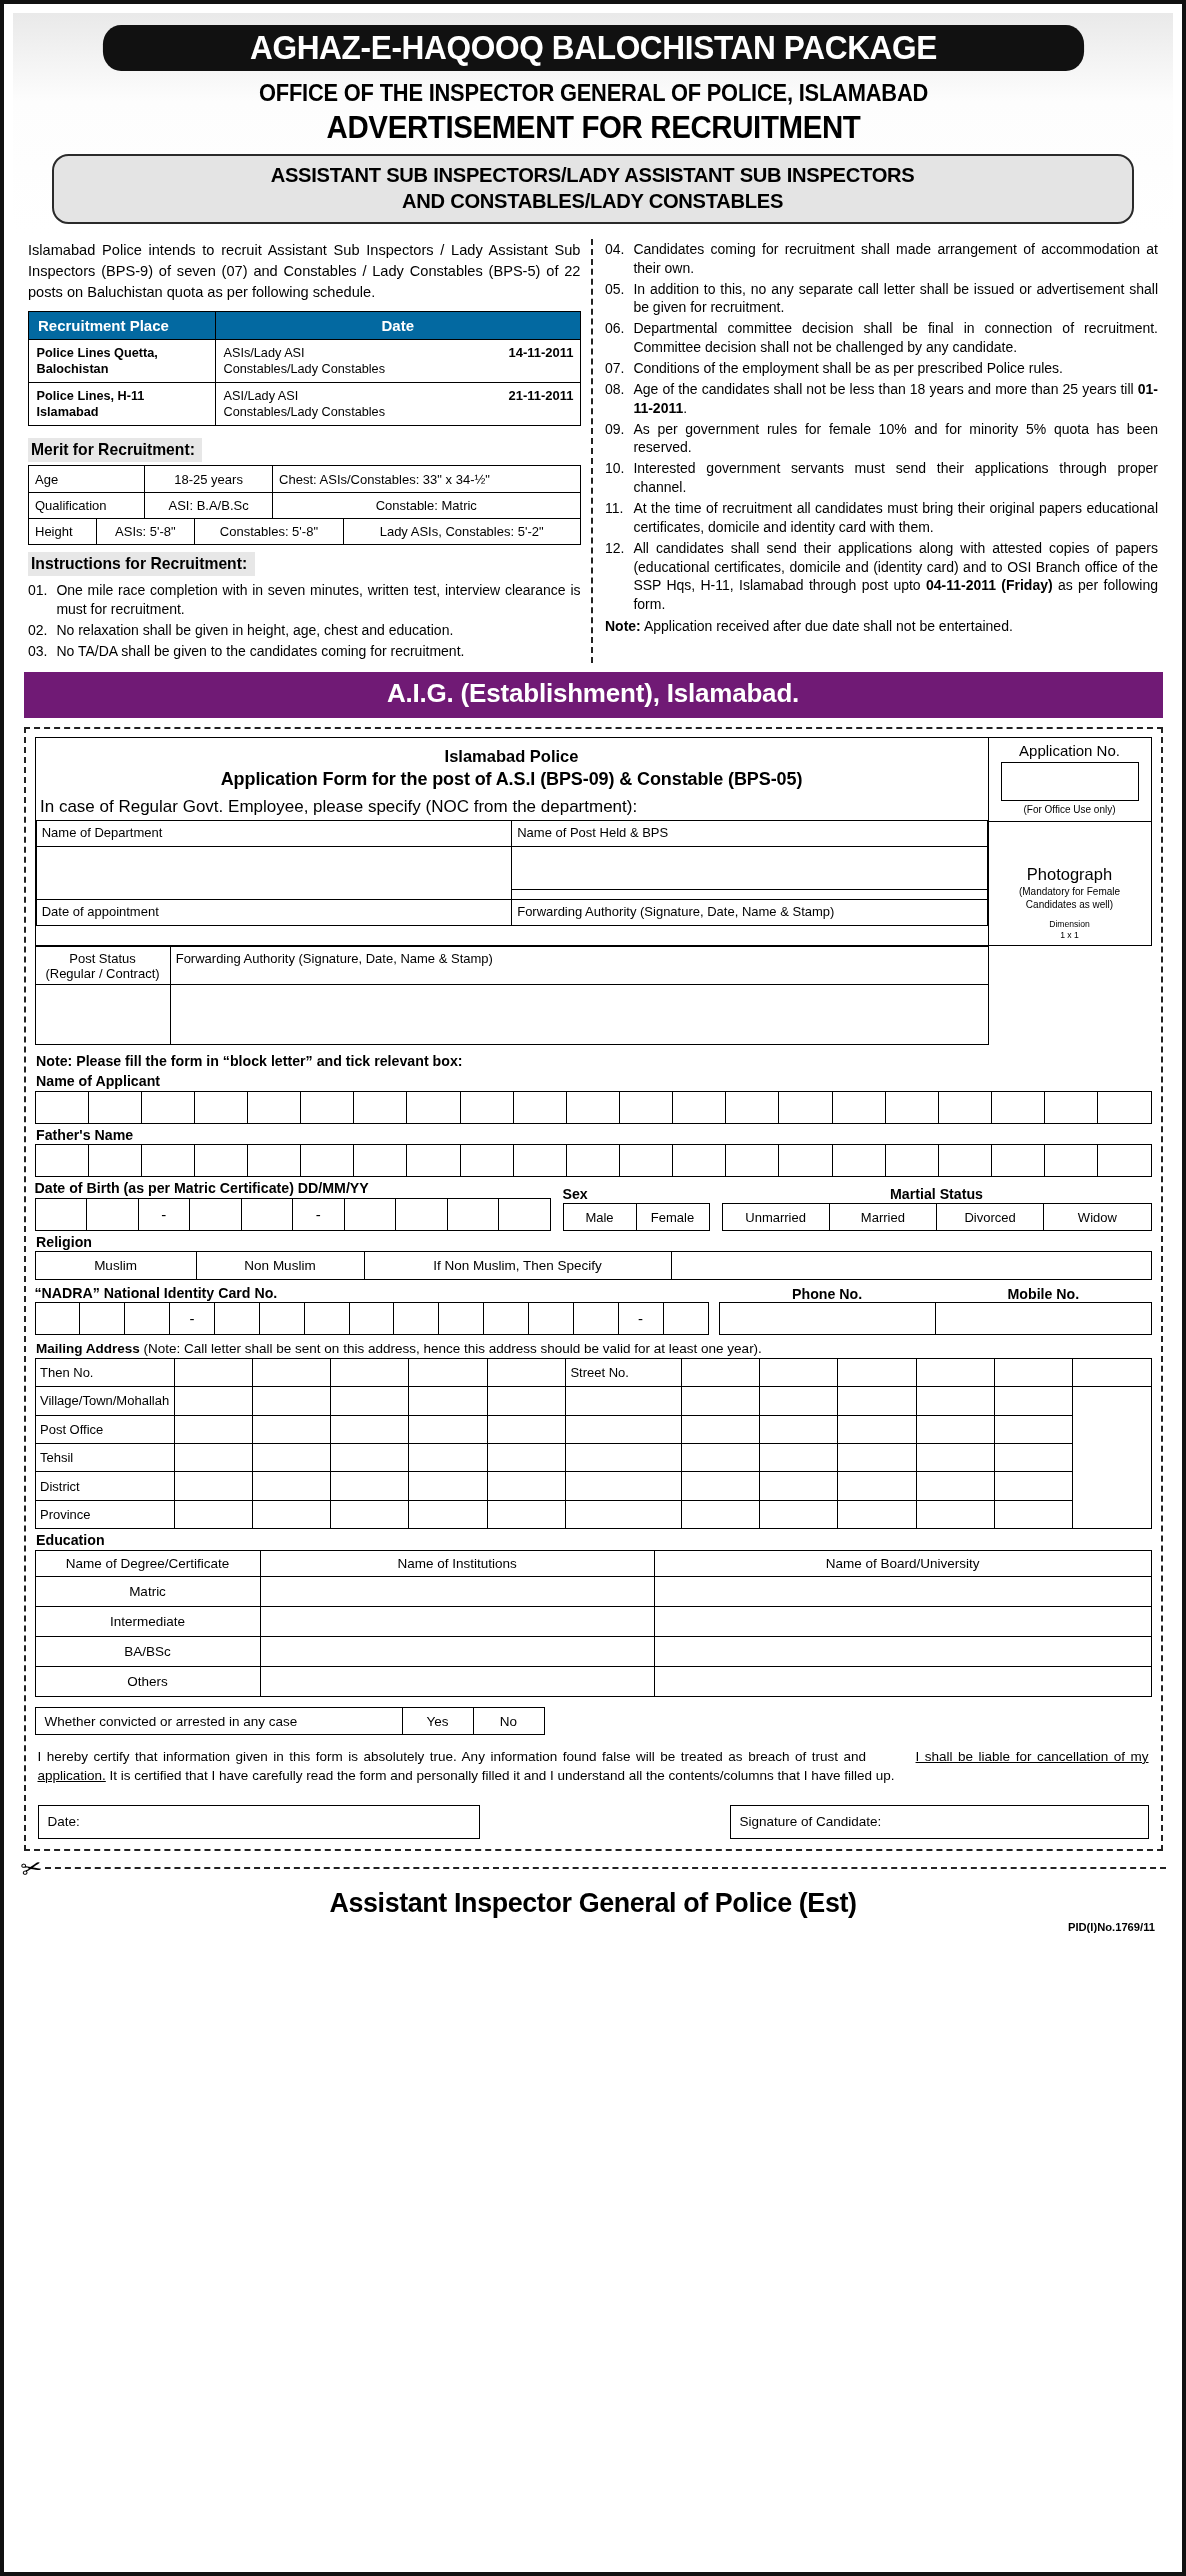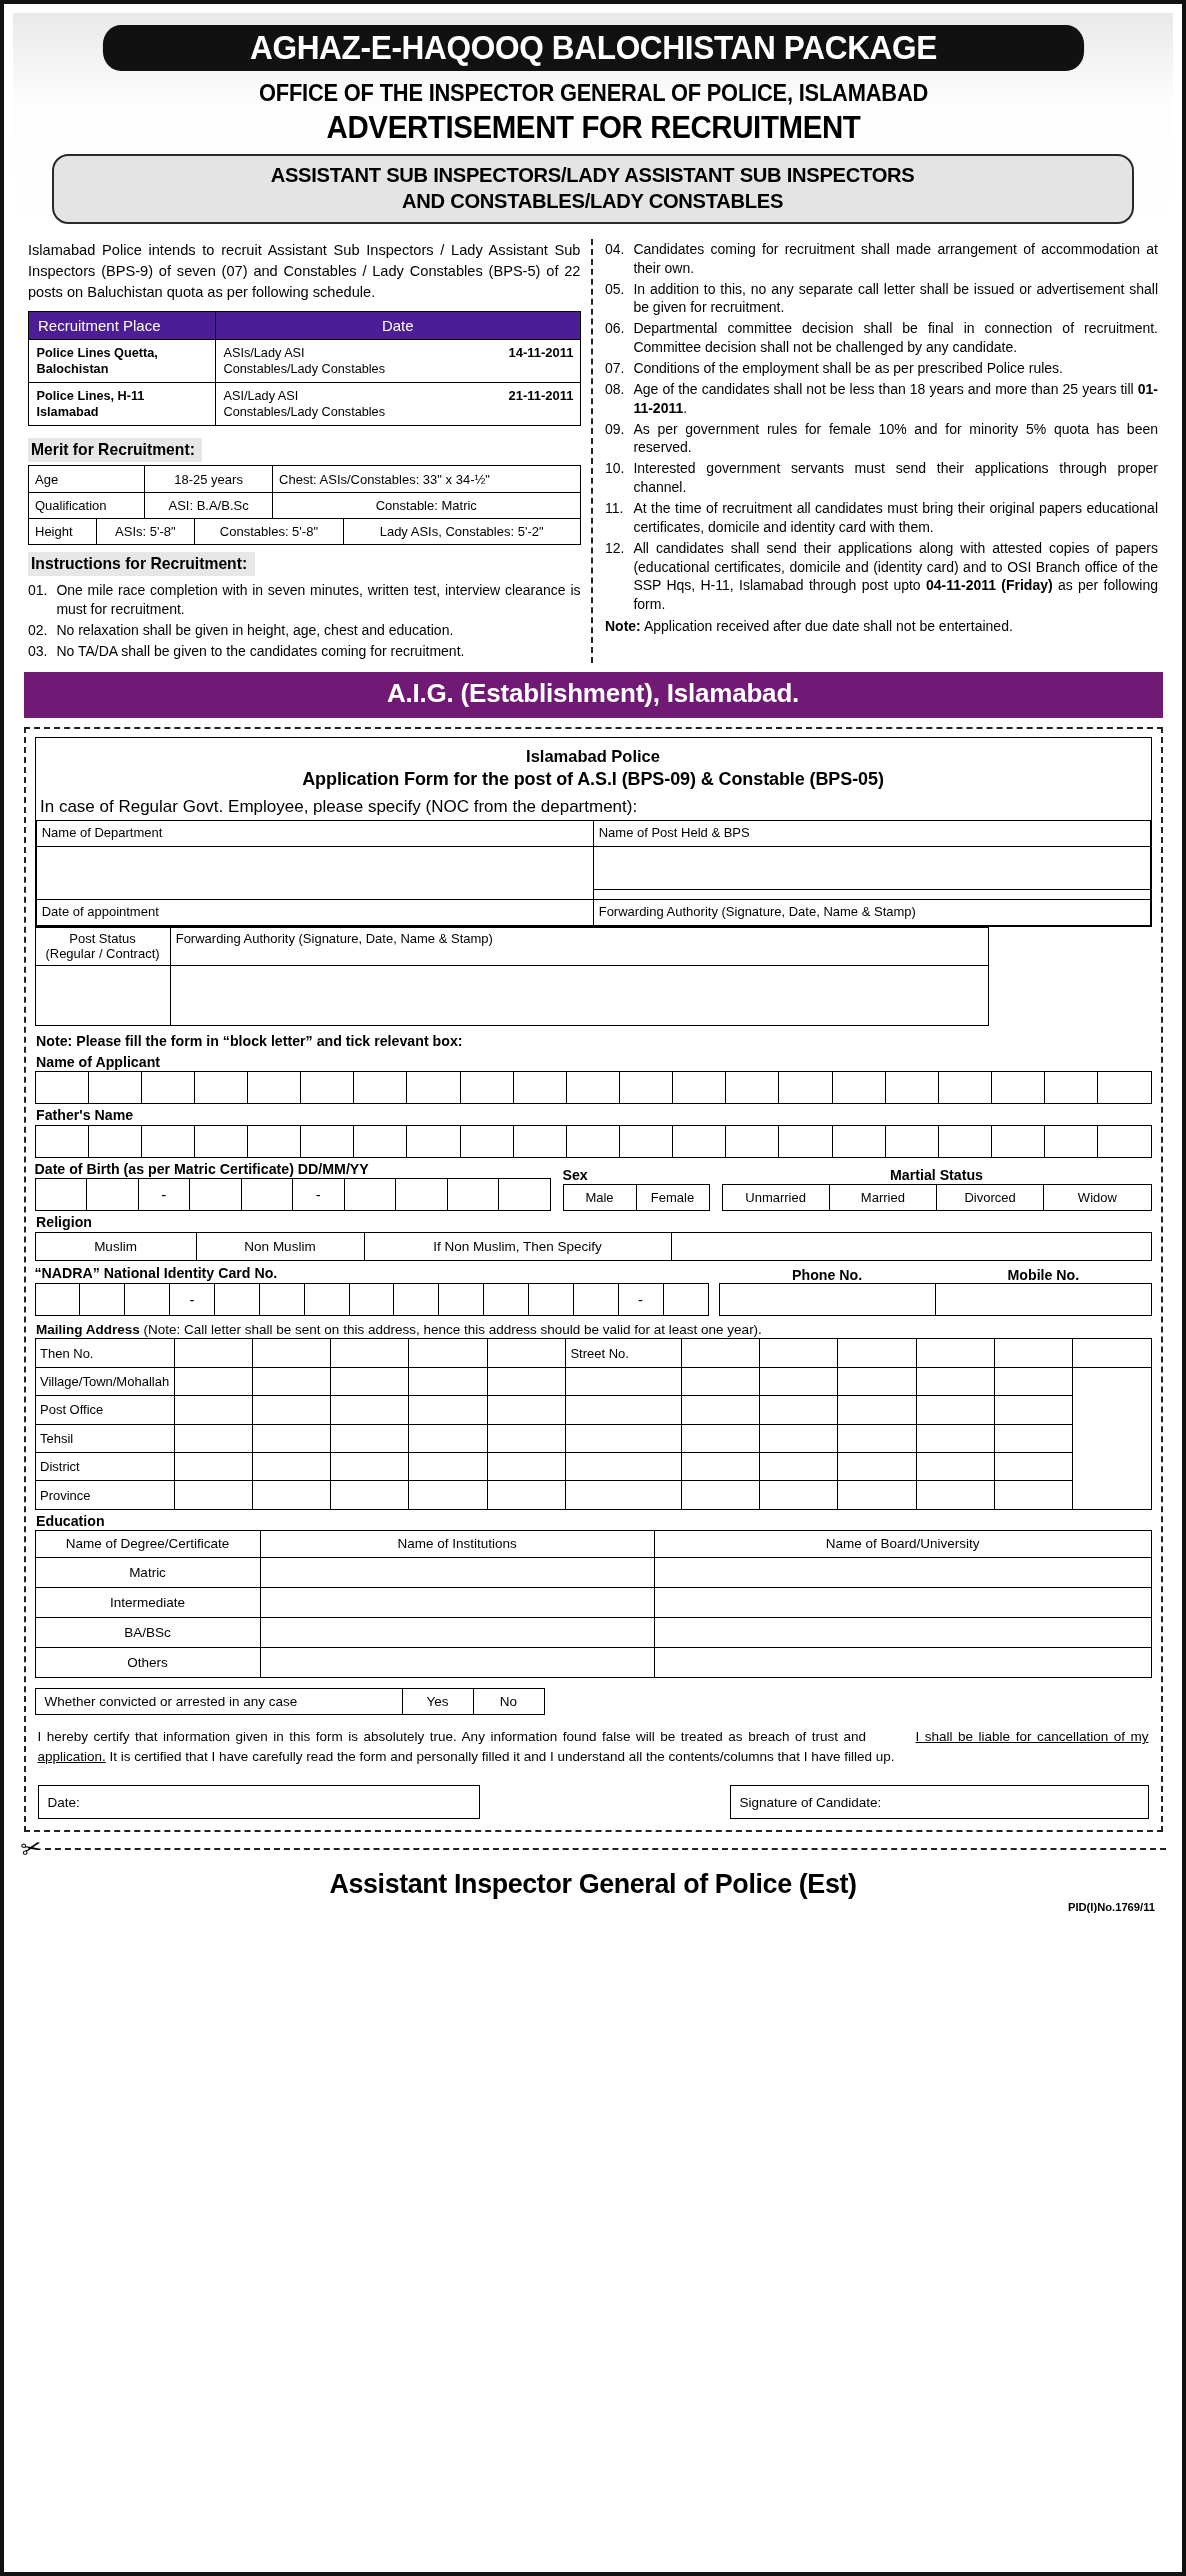--- a/index.html
+++ b/index.html
@@ -87,22 +87,22 @@
     line-height:1.45;
     text-align:justify;
     margin:1.5px 0 7.5px 0;
   }
 
   table { border-collapse:collapse; }
 
   
   .sched { width:100%; border:1.5px solid #000; margin-bottom:7.5px; }
   .sched th {
-    background:#4c1d95; color:#fff;
-    font-size:15px; font-weight:normal;
+    background:#0369a1; color:#fff;
+    font-size:15px; font-weight:bold;
     padding:5.2px 6px; text-align:center;
     border-right:1.5px solid #000;
   }
   .sched th.left { text-align:left; padding-left:9px; }
   .sched td {
     border:1.1px solid #000;
     padding:4.5px 7.5px;
     font-size:12.7px;
     vertical-align:top;
   }
@@ -418,20 +418,35 @@
           <tr>
             <td style="height:10.5px;border-top:none;"></td>
           </tr>
           <tr>
             <td class="h" style="width:135px">Date of appointment</td>
             <td class="h">Forwarding Authority (Signature, Date, Name &amp; Stamp)</td>
           </tr>
         </tbody>
           </table>
       </div>
+      <div class="form-top-right">
+        <div class="appno-box">
+          <div class="t">Application No.</div>
+          <div class="appno-field"></div>
+          <div class="s">(For Office Use only)</div>
+        </div>
+        <div class="photo-box">
+          <div class="p1">Photograph</div>
+          <div class="p2">(Mandatory for Female Candidates as well)</div>
+          <div class="p3">
+            <span>Dimension</span><br>
+            <span>1 x 1</span>
+          </div>
+        </div>
+      </div>
     </div>
 
     <table class="noc" style="width:calc(100% - 163px); border-top:none; border-left:1.5px solid #000; border-right:1.5px solid #000; border-bottom:1.5px solid #000;">
       <tbody>
           <tr>
         <td style="width:135px; text-align:center; height:33px;">
           <span>Post Status</span><br>
           <span>(Regular / Contract)</span>
         </td>
         <td>Forwarding Authority (Signature, Date, Name &amp; Stamp)</td>

